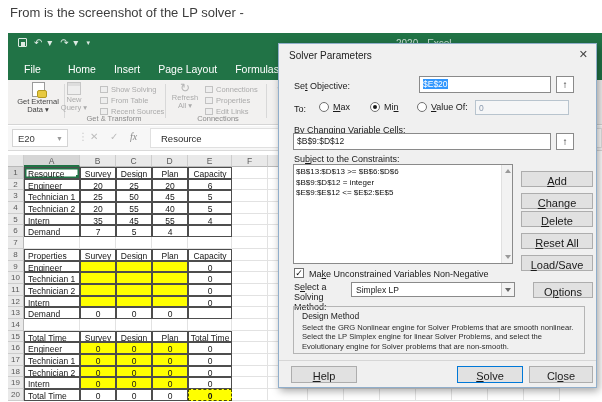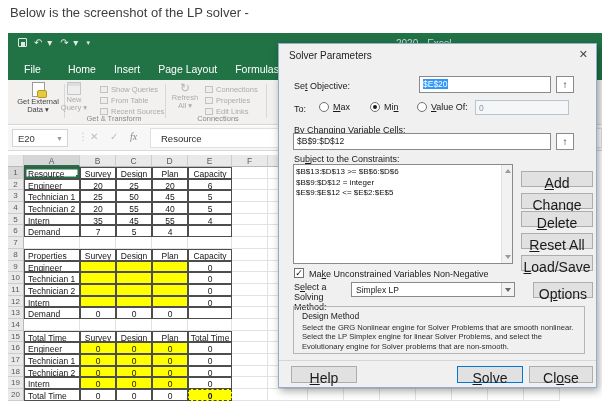--- a/index.html
+++ b/index.html
@@ -62,21 +62,21 @@
 
   
   #dlg { position:absolute; left:278px; top:43px; width:319px; height:345px; background:#f0f0f0;
          border:1px solid #90aecb; box-shadow: 2px 3px 8px rgba(0,0,0,.35); font-size:9px; color:#1a1a1a; }
   #dlgtitle { position:absolute; left:10px; top:6px; font-size:10px; color:#222; }
   #dlgclose { position:absolute; right:8px; top:4px; font-size:11px; color:#444; }
   .dlab { position:absolute; white-space:nowrap; }
   .dfield { position:absolute; background:#fff; border:1px solid #8a8a8a; font-size:8.5px; padding:2px 0 0 3px; white-space:nowrap; }
   .dfield .selhl { background:#3297fd; color:#fff; }
   .rangebtn { position:absolute; width:18px; height:17px; background:#fff; border:1px solid #8a8a8a; text-align:center; font-size:10px; line-height:15px; color:#111; }
-  .dbtn { position:absolute; background:#e1e1e1; border:1px solid #adadad; text-align:center; font-size:14px; padding-top:3px; color:#1a1a1a; }
+  .dbtn { position:absolute; background:#e1e1e1; border:1px solid #adadad; text-align:center; font-size:11px; padding-top:3px; color:#1a1a1a; }
   .dbtn.def { border:1.5px solid #0078d7; }
   .radio { position:absolute; display:flex; align-items:center; gap:4px; }
   .rdot { width:10px; height:10px; border:1px solid #707070; border-radius:50%; background:#fff; position:relative; flex:none;}
   .radio.on .rdot:after { content:""; position:absolute; left:2px; top:2px; width:4px; height:4px; border-radius:50%; background:#1a1a1a; }
   #listbox { position:absolute; left:14px; top:120px; width:220px; height:100px; background:#fff; border:1px solid #8a8a8a; }
   #constraints-list { position:absolute; left:2px; top:2px; right:12px; font-size:8px; line-height:10.5px; color:#111; }
   .lbsb { position:absolute; right:0; top:0; bottom:0; width:11px; background:#f2f2f2; border-left:1px solid #e0e0e0;}
   .sbarrow { position:absolute; left:2.5px; width:0; height:0; border-left:3px solid transparent; border-right:3px solid transparent; }
   .sbarrow.up { top:4px; border-bottom:4px solid #9a9a9a; }
   .sbarrow.dn { bottom:4px; border-top:4px solid #9a9a9a; }
@@ -87,21 +87,21 @@
   #groupbox { position:absolute; left:14px; top:262px; width:292px; height:48px; border:1px solid #b5b5b5; }
   #groupbox .gt { position:absolute; left:8px; top:4px; font-size:8.5px; color:#1a1a1a; }
   #groupbox .gd { position:absolute; left:8px; top:16px; width:277px; font-size:7.6px; line-height:9.3px; color:#2a2a2a; }
   #dlgdiv { position:absolute; left:0; right:0; top:316px; height:1px; background:#d6d6d6; }
   u { text-decoration:underline; }
 </style>
 </head>
 <body>
 
 <div id="stage">
-  <div class="caption">Below is the screenshot of the LP solver -</div>
+  <div class="caption">From is the screenshot of the LP solver -</div>
 
   <div id="xlwin">
 
     <div id="titlebar">
       <div id="qat">
         <span class="sv"></span>
         <span>↶ ▾</span>
         <span>↷ ▾</span>
         <span style="font-size:7px;">▾</span>
       </div>
@@ -126,21 +126,21 @@
       </div>
       <div class="rsep" style="left:56px;"></div>
 
       <div class="bigbtn dis" style="left:50px; width:32px;">
         <div class="nqicon"></div>
         <div>New</div>
         <div>Query ▾</div>
       </div>
       <div class="smallitem" style="left:92px; top:5px;">
         <span class="micon"></span>
-        <span>Show Queries</span>
+        <span>Show Solving</span>
       </div>
       <div class="smallitem" style="left:92px; top:16px;">
         <span class="micon"></span>
         <span>From Table</span>
       </div>
       <div class="smallitem" style="left:92px; top:27px;">
         <span class="micon"></span>
         <span>Recent Sources</span>
       </div>
       <div class="grouplabel" style="left:58px; width:96px;">Get &amp; Transform</div>

